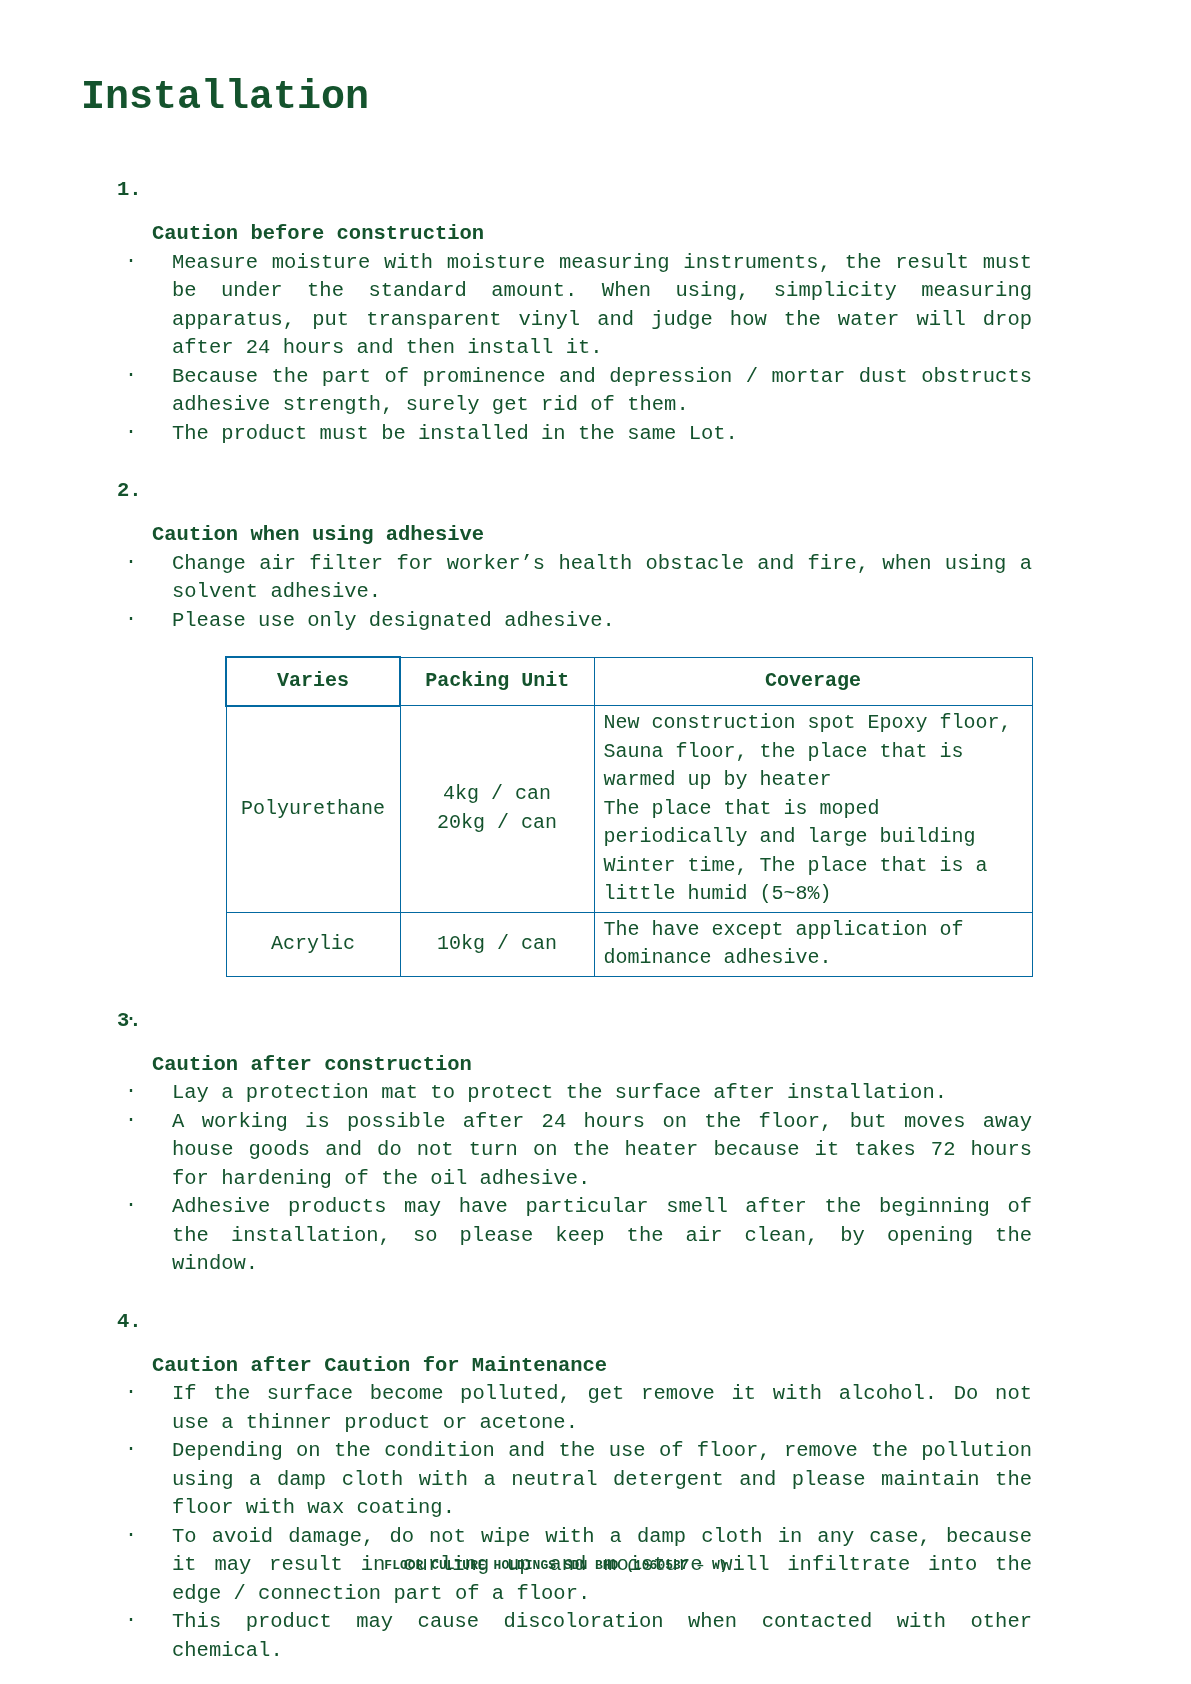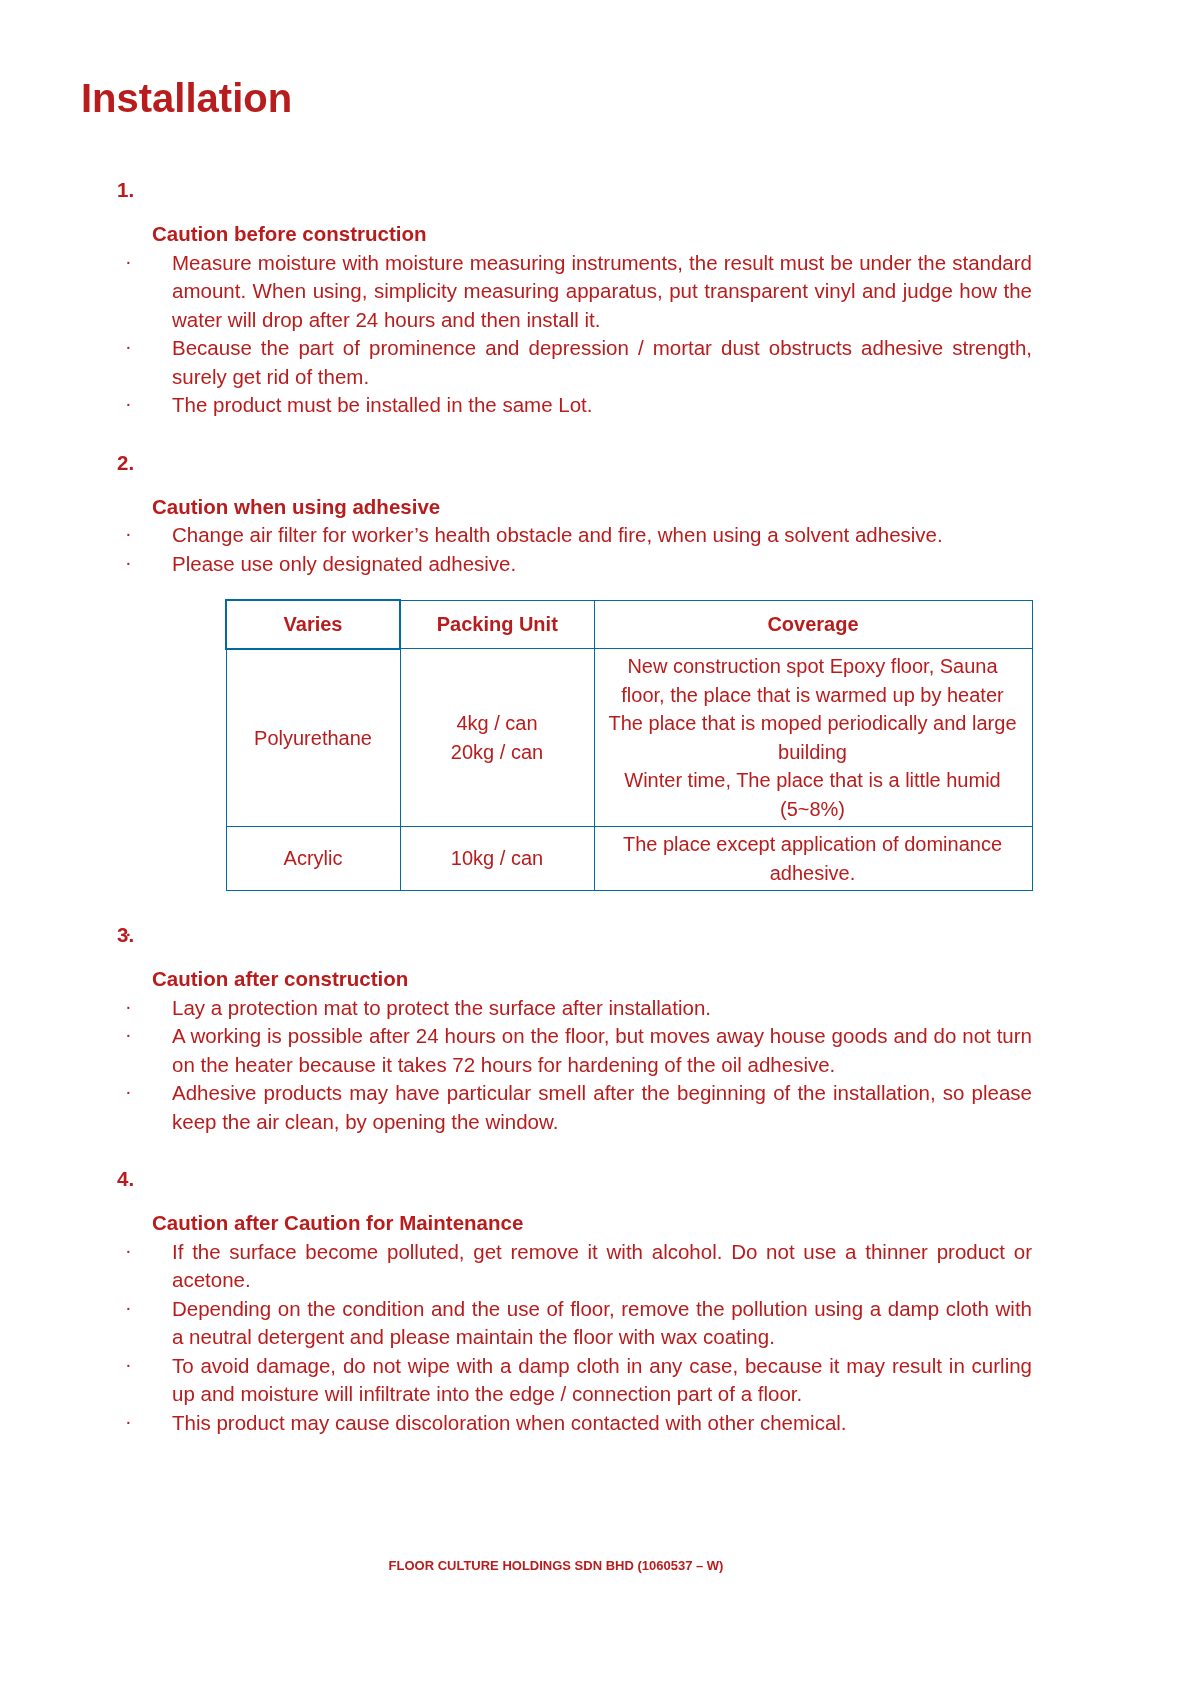--- a/index.html
+++ b/index.html
@@ -1,21 +1,21 @@
 <!DOCTYPE html>
 <html><head>
 <meta charset="utf-8">
 <style>
   html,body{margin:0;padding:0;background:#ffffff;}
   .page{
     position:relative;
     width:1191px;height:1684px;
     background:#ffffff;
-    color:#b91c1c;
-    font-family:Liberation Sans, sans-serif;
+    color:#14532d;
+    font-family:Liberation Mono, monospace;
     overflow:hidden;
   }
   .doc-title{
     position:absolute;left:81px;top:77px;margin:0;
     font-size:40px;font-weight:bold;line-height:1.05;
     letter-spacing:0px;
   }
   .content{
     position:absolute;left:117px;top:176px;width:915px;
     font-size:20.5px;line-height:28.5px;
@@ -34,21 +34,21 @@
     font-size:20px;line-height:28.5px;
     table-layout:fixed;
   }
   .adh-table col.col-varies{width:174px;}
   .adh-table col.col-packing{width:194px;}
   .adh-table col.col-coverage{width:438px;}
   .adh-table th,.adh-table td{border:1px solid #0369a1;}
   .adh-table th{font-weight:bold;text-align:center;padding:9px 4px;}
   .adh-table th.th-varies{border-width:2px;}
   .cell-center{text-align:center;vertical-align:middle;white-space:pre-line;padding:4px 4px;}
-  .cell-coverage{text-align:center;vertical-align:middle;white-space:pre-line;padding:3px 10px 3px 9px;}
+  .cell-coverage{text-align:left;vertical-align:middle;white-space:pre-line;padding:3px 10px 3px 9px;}
   .row-polyurethane{height:168px;}
   .row-acrylic{height:59px;}
   .footer{
     position:absolute;left:80px;top:1558px;width:952px;
     text-align:center;font-weight:bold;font-size:13px;
   }
 </style>
 </head>
 <body>
 
@@ -98,21 +98,21 @@
             <td class="cell-center">Polyurethane</td>
             <td class="cell-center">4kg / can
 20kg / can</td>
             <td class="cell-coverage">New construction spot Epoxy floor, Sauna floor, the place that is warmed up by heater
 The place that is moped periodically and large building
 Winter time, The place that is a little humid (5~8%)</td>
           </tr>
           <tr class="row-acrylic">
             <td class="cell-center">Acrylic</td>
             <td class="cell-center">10kg / can</td>
-            <td class="cell-coverage">The place except application of dominance adhesive.</td>
+            <td class="cell-coverage">The have except application of dominance adhesive.</td>
           </tr>
         </tbody>
       </table>
 
       <div class="bullets">
           <div class="bullet-row"><span class="bullet-marker">·</span></div>
           <div class="bullet-row"><span class="bullet-marker">·</span></div>
         </div>
     </div>
 

